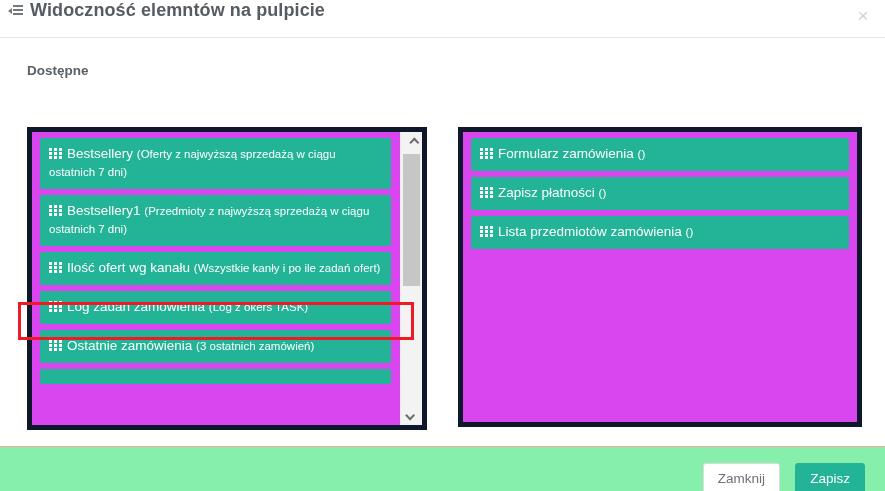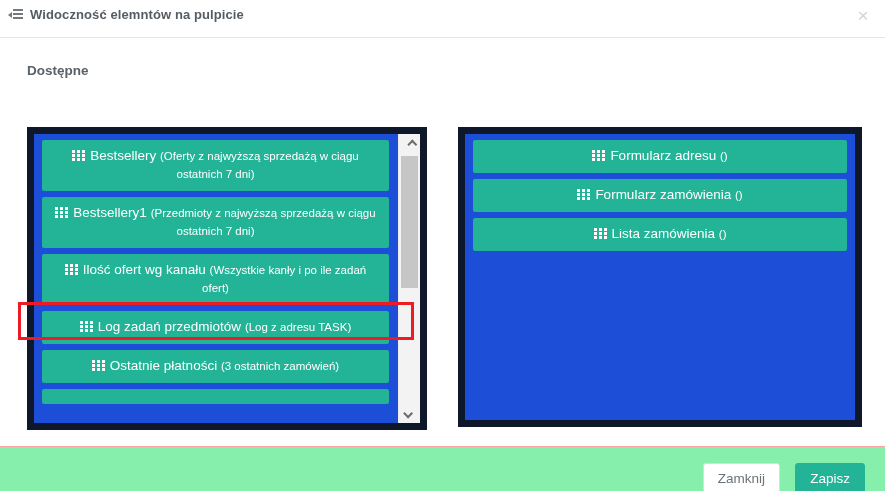--- a/index.html
+++ b/index.html
@@ -16,23 +16,23 @@
     background: #fff;
   }
   
   .modal-header {
     position: absolute; left: 0; top: 0;
     width: 885px; height: 38px;
     border-bottom: 1px solid #e5e5e5;
     background: #fff;
   }
   .modal-title {
-    position: absolute; left: 8px; top: 7px;
+    position: absolute; left: 8px; top: 0;
     display: flex; align-items: center; gap: 7px;
-    font-size: 13px; font-weight: bold; color: #555c63;
+    font-size: 18px; font-weight: bold; color: #555c63;
     letter-spacing: 0.1px;
   }
   .indent-icon {
     display: inline-block; width: 15px; height: 12px; position: relative;
     margin-top: 1px;
   }
   .indent-icon i {
     position: absolute; left: 5px; height: 2px; background: #73797f;
     width: 10px;
   }
@@ -56,24 +56,23 @@
   
   .modal-body { position: absolute; left: 0; top: 39px; width: 808px; height: 391px; }
   .col { position: absolute; top: 0; }
   .col-left { left: 27px; width: 381px; }
   .col-right { left: 458px; width: 404px; }
   .col-head {
     font-size: 13.5px; font-weight: bold; color: #5a6167;
     margin: 0 0 10px 0; padding-top: 24px;
   }
   .listbox {
-    position: absolute; background: #1d4ed8;
-    border: 7px solid #0f172a;
+    position: absolute; background: #d946ef;
+    border: 5px solid #0f172a;
     overflow: hidden;
-    text-align: center;
   }
   .listbox-left  { left: 27px; top: 88px; width: 400px; height: 303px; }
   .listbox-right { left: 458px; top: 88px; width: 404px; height: 300px; }
   .list-inner { position: absolute; left: 0; top: 0; right: 0; bottom: 0; padding: 6px 8px 0 8px; }
   .list-inner-left { right: 23px; }
   .item {
     background: #23b397;
     color: #ffffff;
     border-radius: 2px;
     margin-bottom: 6px;
@@ -182,25 +181,25 @@
         <div class="item">
           <span class="grid-icon"><s></s><s></s><s></s><s></s><s></s><s></s><s></s><s></s><s></s></span><span class="it-name">Bestsellery1</span> <span class="it-desc">(Przedmioty z najwyższą sprzedażą w ciągu ostatnich 7 dni)</span>
         </div>
 
         <div class="item">
           <span class="grid-icon"><s></s><s></s><s></s><s></s><s></s><s></s><s></s><s></s><s></s></span><span class="it-name">Ilość ofert wg kanału</span> <span class="it-desc">(Wszystkie kanły i po ile zadań ofert)</span>
         </div>
 
 
         <div class="item">
-          <span class="grid-icon"><s></s><s></s><s></s><s></s><s></s><s></s><s></s><s></s><s></s></span><span class="it-name">Log zadań przedmiotów</span> <span class="it-desc">(Log z adresu TASK)</span>
-        </div>
-
-        <div class="item">
-          <span class="grid-icon"><s></s><s></s><s></s><s></s><s></s><s></s><s></s><s></s><s></s></span><span class="it-name">Ostatnie płatności</span> <span class="it-desc">(3 ostatnich zamówień)</span>
+          <span class="grid-icon"><s></s><s></s><s></s><s></s><s></s><s></s><s></s><s></s><s></s></span><span class="it-name">Log zadań zamówienia</span> <span class="it-desc">(Log z okers TASK)</span>
+        </div>
+
+        <div class="item">
+          <span class="grid-icon"><s></s><s></s><s></s><s></s><s></s><s></s><s></s><s></s><s></s></span><span class="it-name">Ostatnie zamówienia</span> <span class="it-desc">(3 ostatnich zamówień)</span>
         </div>
 
         <div class="item">
            
         </div>
 
       </div>
 
       <div class="scrollbar">
         <div class="sb-arrow up">
@@ -212,32 +211,32 @@
           </div>
       </div>
     </div>
 
     <div class="annot-box"></div>
 
 
     <div class="listbox listbox-right">
       <div class="list-inner">
 
-        <div class="item">
-          <span class="grid-icon"><s></s><s></s><s></s><s></s><s></s><s></s><s></s><s></s><s></s></span><span class="it-name">Formularz adresu</span> <span class="it-desc">()</span>
-        </div>
 
         <div class="item">
           <span class="grid-icon"><s></s><s></s><s></s><s></s><s></s><s></s><s></s><s></s><s></s></span><span class="it-name">Formularz zamówienia</span> <span class="it-desc">()</span>
         </div>
 
         <div class="item">
-          <span class="grid-icon"><s></s><s></s><s></s><s></s><s></s><s></s><s></s><s></s><s></s></span><span class="it-name">Lista zamówienia</span> <span class="it-desc">()</span>
-        </div>
-
+          <span class="grid-icon"><s></s><s></s><s></s><s></s><s></s><s></s><s></s><s></s><s></s></span><span class="it-name">Zapisz płatności</span> <span class="it-desc">()</span>
+        </div>
+
+        <div class="item">
+          <span class="grid-icon"><s></s><s></s><s></s><s></s><s></s><s></s><s></s><s></s><s></s></span><span class="it-name">Lista przedmiotów zamówienia</span> <span class="it-desc">()</span>
+        </div>
 
       </div>
     </div>
 
   </div>
 
   <div class="modal-footer">
     <button class="btn btn-default">Zamknij</button>
     <button class="btn btn-primary">Zapisz</button>
   </div>

